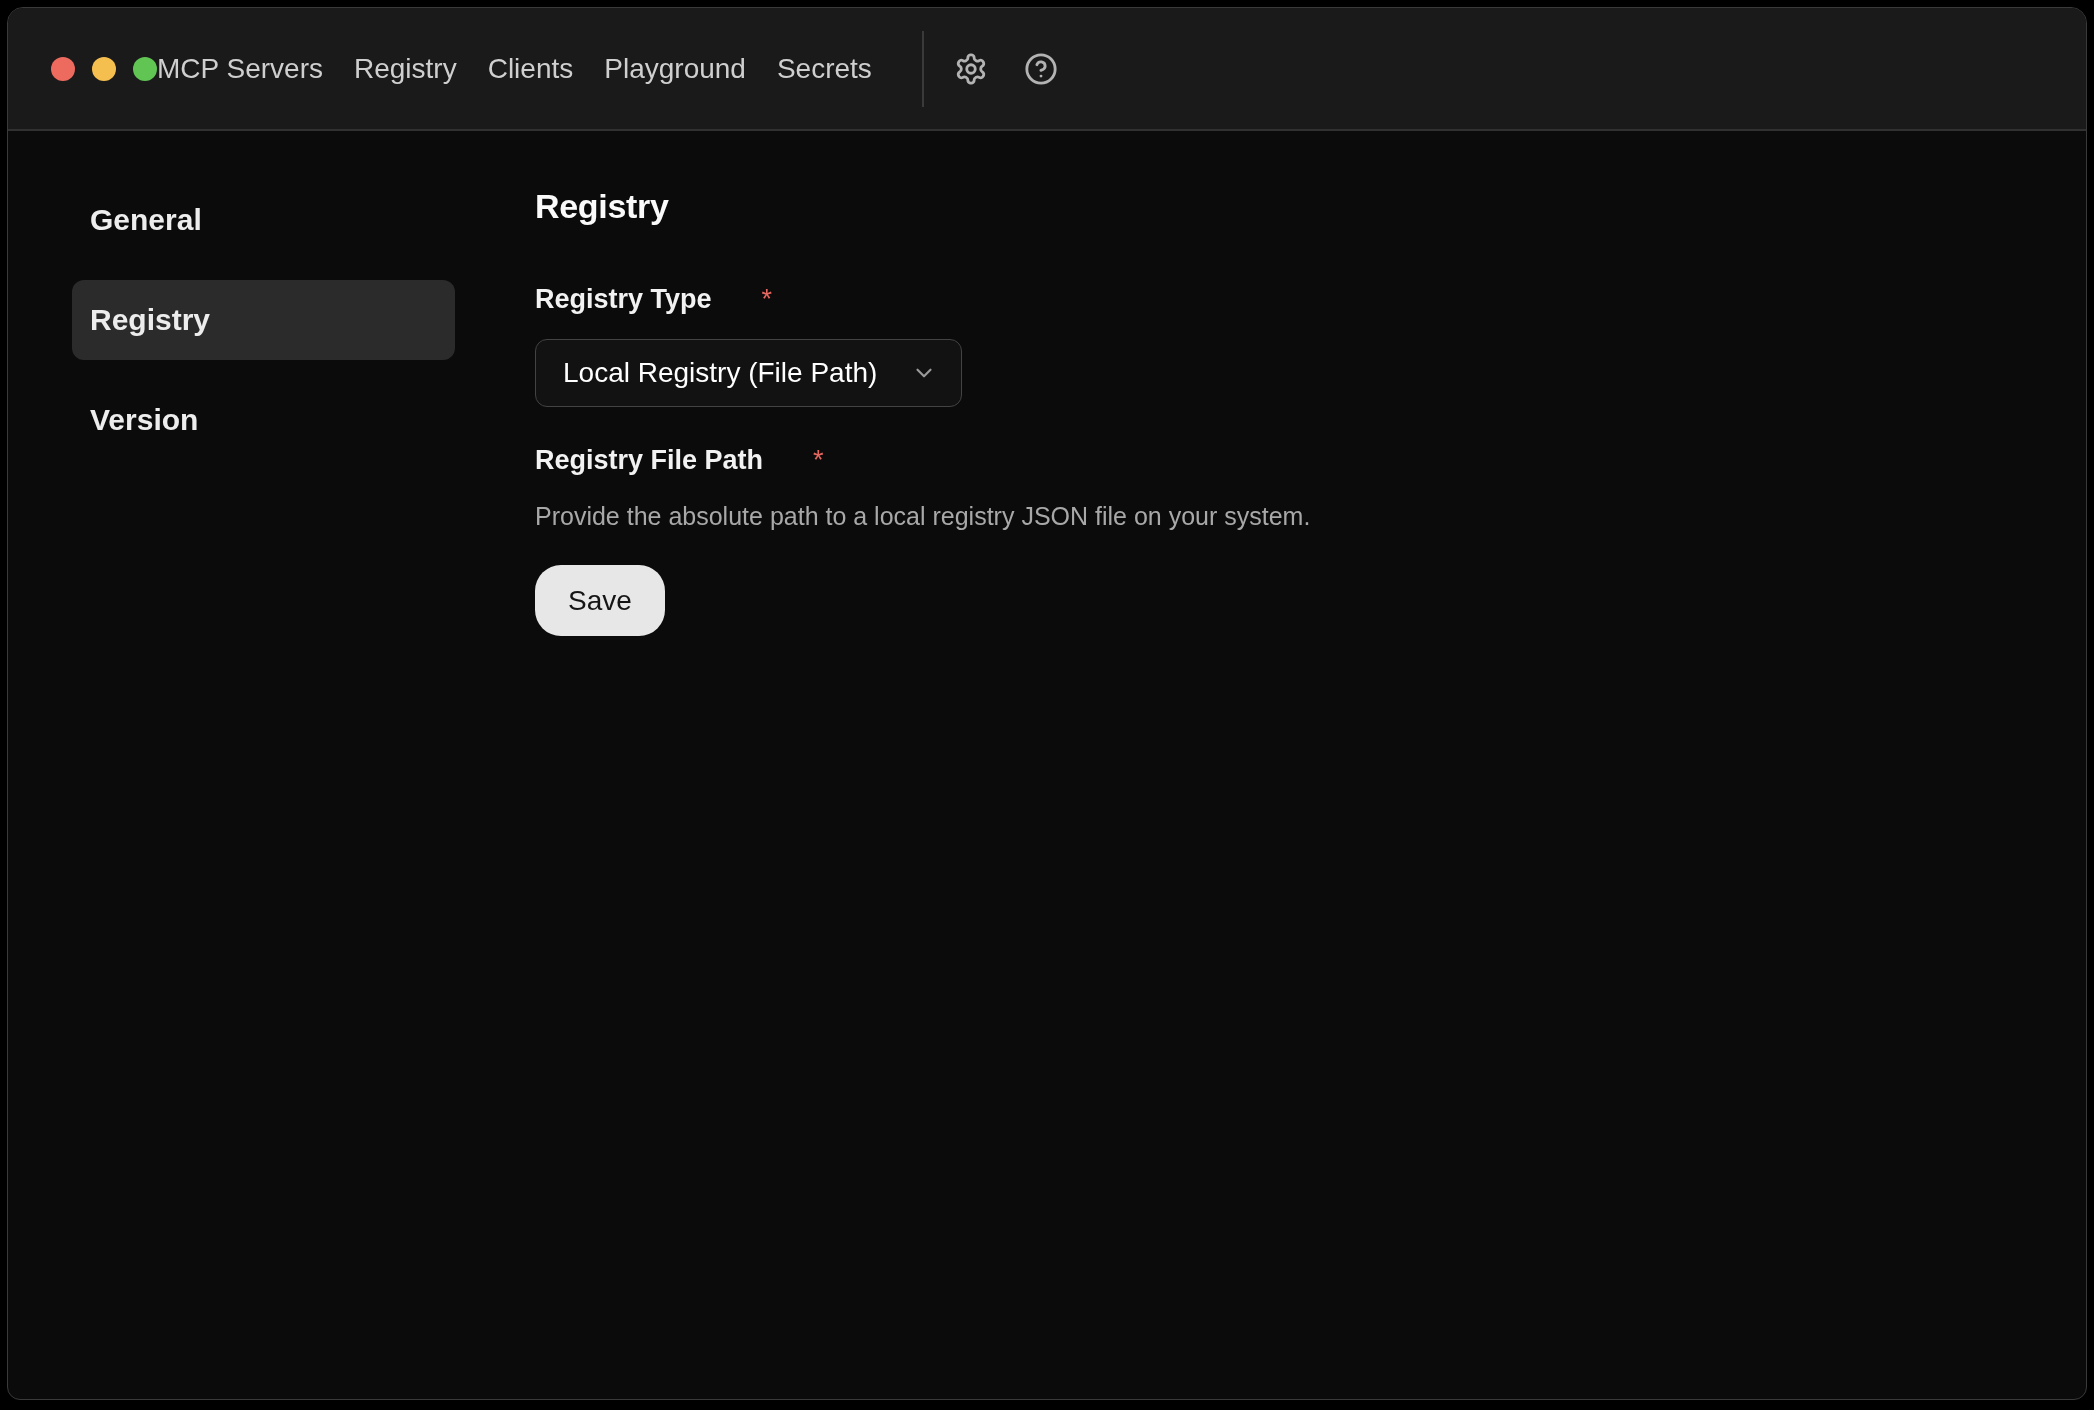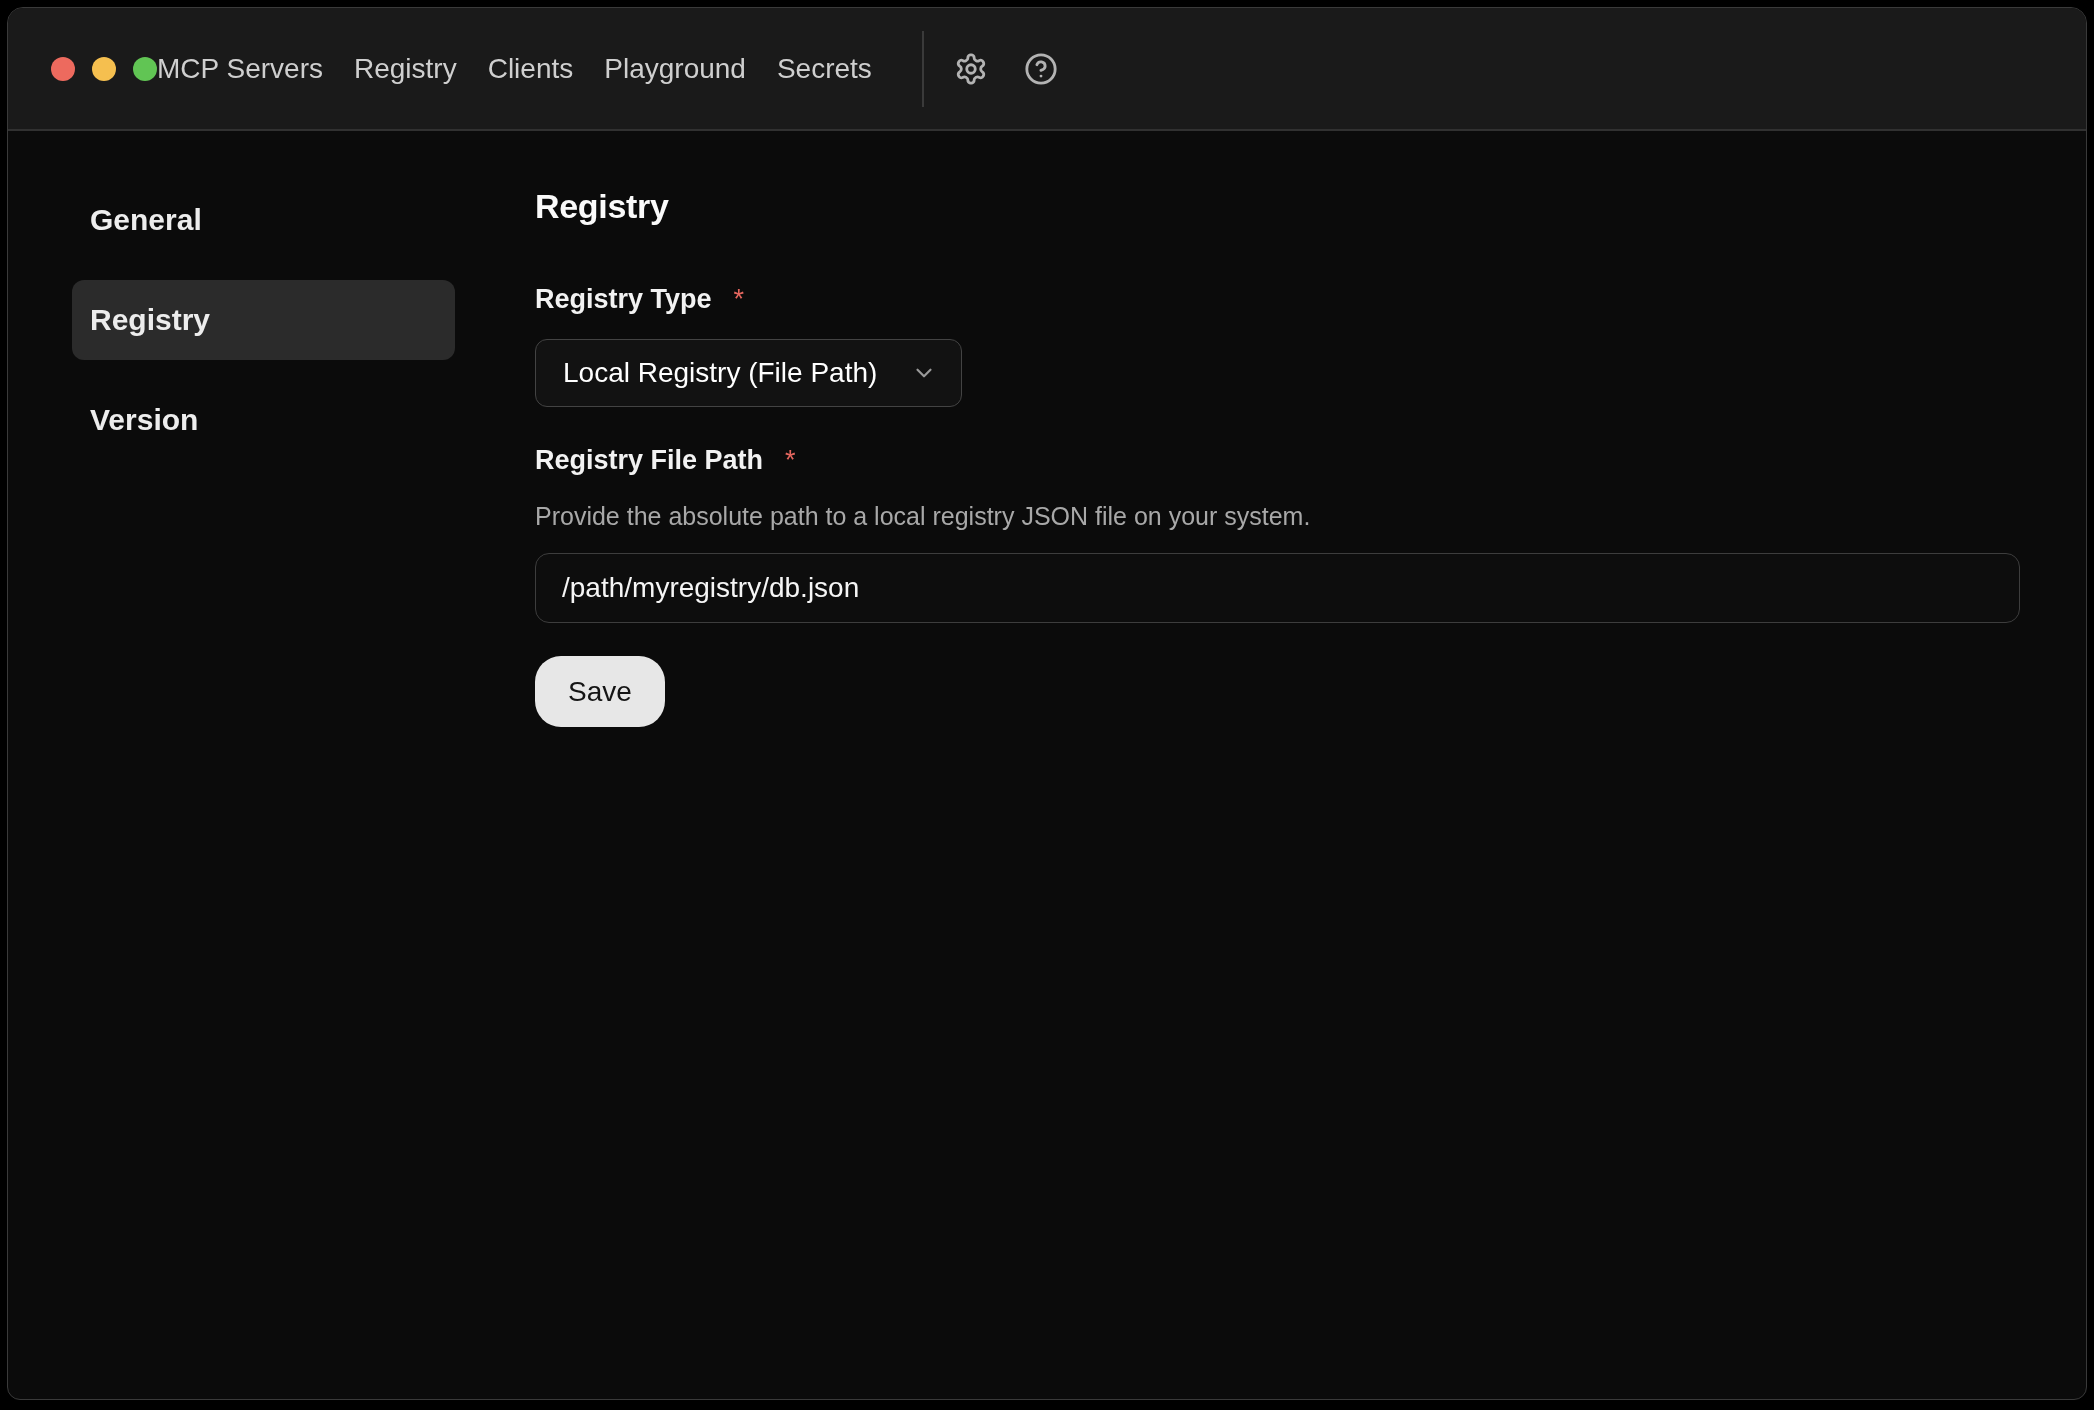--- a/index.html
+++ b/index.html
@@ -26,21 +26,21 @@
   .page-title { margin:41px 0 0 66px; font-size:54px; font-weight:800; color:#fafafa; letter-spacing:-0.5px; line-height:65px; }
   .layout { display:flex; align-items:flex-start; margin-top:49px; padding-left:64px; }
   .sidebar { width:383px; display:flex; flex-direction:column; gap:20px; flex:none; }
   .side-item {
     height:80px; border-radius:12px; display:flex; align-items:center;
     padding-left:18px; font-size:30px; font-weight:600; color:#ededed; cursor:default;
   }
   .side-item.active { background:#2b2b2b; }
   .main { margin-left:80px; flex:1; min-width:0; }
   .section-heading { margin-top:6px; font-size:34px; font-weight:700; color:#fafafa; line-height:41px; letter-spacing:-0.3px; }
-  .field-label-row { display:flex; align-items:center; margin-top:56px; }
+  .field-label-row { display:flex; align-items:center; margin-top:56px;gap:28px; }
   .field-label-row.second { margin-top:37px; }
   .field-label { font-size:27px; font-weight:600; color:#f2f2f2; line-height:33px; }
   .required { font-size:27px; color:#e5675f; margin-left:22px; line-height:33px; }
   .field-desc { margin-top:24px; font-size:25px; color:#a8a8a8; line-height:31px; }
   .select-btn {
     margin-top:23px; width:427px; height:68px; border:1px solid #434343; border-radius:12px;
     background:#121212; display:flex; align-items:center; justify-content:space-between;
     padding:0 24px 0 27px; cursor:default;
   }
   .select-value { font-size:28px; color:#ffffff; }
@@ -119,20 +119,19 @@
             </svg>
         </span>
       </div>
 
       <div class="field-label-row second">
         <span class="field-label">Registry File Path</span>
         <span class="required">*</span>
       </div>
       <div class="field-desc">Provide the absolute path to a local registry JSON file on your system.</div>
 
-      <input class="text-input" type="text" value="/path/myregistry/db.json" style="">
 
       <button class="save-btn">Save</button>
     </div>
 
   </div>
 
 </div>
 
 </body></html>

